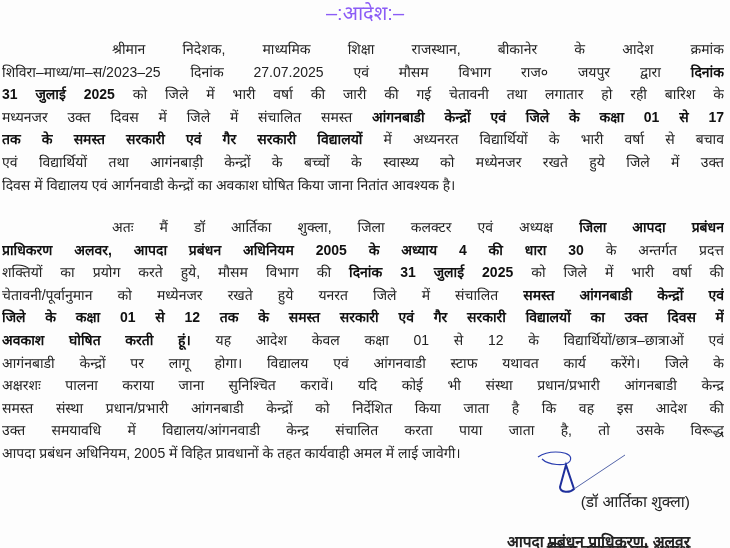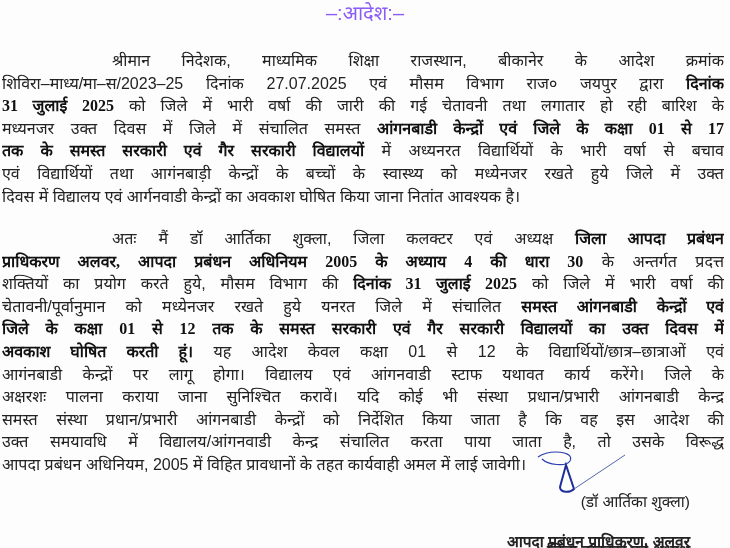--- a/index.html
+++ b/index.html
@@ -30,44 +30,42 @@
       width: 730px;
       text-align: center;
       font-size: 20px;
       line-height: 26px;
       color: #8b5cf6;
     }
     .para {
       position: absolute;
       left: 2px;
       width: 722px;
-      font-size: 16px;
+      font-size: 14px;
       line-height: 22.6px;
       text-align: justify;
       text-align-last: left;
       color: #222;
-      margin-top: 12px;
     }
     .para .line {
       display: block;
       text-align: justify;
       text-align-last: justify;
       white-space: nowrap;
       overflow: hidden;
     }
     .para .line.last {
       text-align-last: left;
     }
     .para .line.indent {
       padding-left: 110px;
     }
     b {
       font-weight: bold;
       color: #111;
-      font-family: Liberation Serif, serif;
     }
     .p1 { top: 38px; }
     .p2 { top: 216px; }
     .sign {
       position: absolute;
       left: 440px;
       width: 250px;
       text-align: right;
       font-size: 15.5px;
       line-height: 22px;

